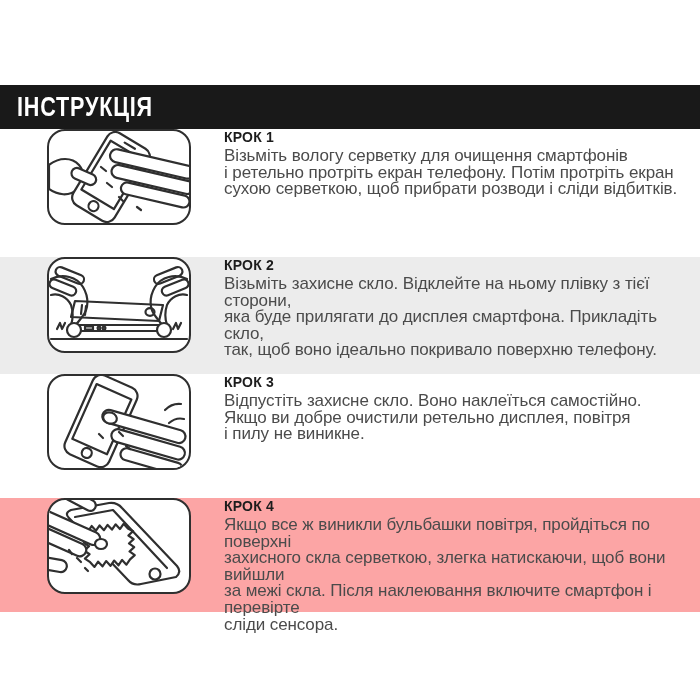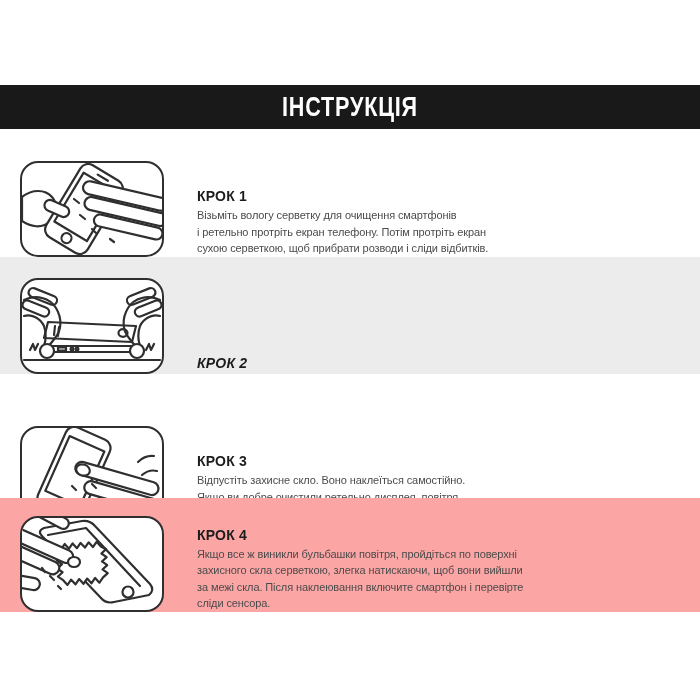--- a/index.html
+++ b/index.html
@@ -6,51 +6,51 @@
   body{
     width:700px;height:700px;background:#ffffff;
     font-family:"Liberation Sans","DejaVu Sans",sans-serif;
     overflow:hidden;
   }
   .page{position:relative;width:700px;height:700px;background:#ffffff;}
 
   
   .header{
     position:absolute;top:85px;left:0;width:700px;height:44px;
-    background:#191919;display:flex;align-items:center;justify-content:center;
+    background:#191919;display:flex;align-items:center;justify-content:flex-start;
   }
   .header .title{
     color:#ffffff;font-size:27px;font-weight:bold;letter-spacing:1px;
     transform:scaleX(0.8);transform-origin:center;white-space:nowrap;
   }
 
   
   .step{
     position:absolute;left:0;width:700px;box-sizing:border-box;
-    display:flex;align-items:flex-end;padding-left:20px;gap:33px;
+    display:flex;align-items:flex-start;padding-left:47px;gap:33px;
   }
   #s1{top:129px;height:128px;background:#ffffff;}
-  #s2{top:257px;height:117px;background:#ececec;font-style:italic;}
+  #s2{top:257px;height:117px;background:#ececec;}
   #s3{top:374px;height:148px;background:#ffffff;}
   #s4{top:498px;height:114px;background:#fca5a5;}
 
   .frame{
     flex:0 0 auto;width:140px;height:92px;background:#ffffff;
     border:2px solid #2f2f2f;border-radius:18px;overflow:hidden;
     display:flex;align-items:center;justify-content:center;
   }
   .frame svg{display:block;}
 
   .copy{width:460px;display:flex;flex-direction:column;justify-content:center;}
   .step-label{
     font-size:14px;font-weight:bold;color:#1c1c1c;
     letter-spacing:0.2px;margin-bottom:3px;
   }
   .step-text{
-    font-size:11px;line-height:16.6px;color:#4b4b4b;
+    font-size:17px;line-height:16.6px;color:#4b4b4b;
     letter-spacing:-0.1px;white-space:pre-line;
   }
 </style>
 </head>
 <body>
 
 <div class="page">
 
   <div class="header">
     <span class="title">ІНСТРУКЦІЯ</span>
@@ -125,20 +125,23 @@
           </g>
           <g fill="none">
             <path d="M8 70 l3 -6 l2 6 l3 -6"></path>
             <path d="M124 70 l3 -6 l2 6 l3 -6"></path>
           </g>
         </g>
       </svg>
     </div>
     <div class="copy">
       <div class="step-label">КРОК 2</div>
+      <div class="step-text">Візьміть захисне скло. Відклейте на ньому плівку з тієї сторони,
+яка буде прилягати до дисплея смартфона. Прикладіть скло,
+так, щоб воно ідеально покривало поверхню телефону.</div>
     </div>
   </section>
 
   <section id="s3" class="step">
     <div class="frame">
       <svg viewBox="0 0 140 92" width="140" height="92">
         <g stroke="#2f2f2f" stroke-width="2.2" fill="#ffffff" stroke-linecap="round" stroke-linejoin="round">
           <g transform="rotate(24 52 45)">
             <rect x="28" y="2" width="48" height="86" rx="9"></rect>
             <rect x="33" y="13" width="38" height="60" fill="none"></rect>

